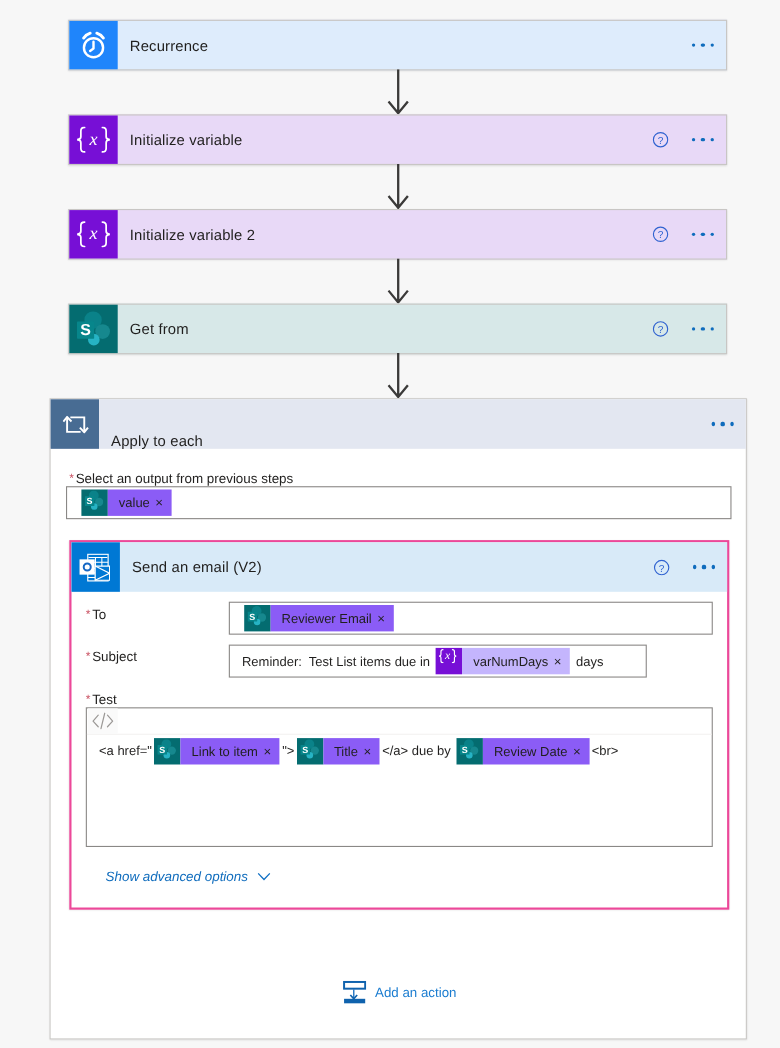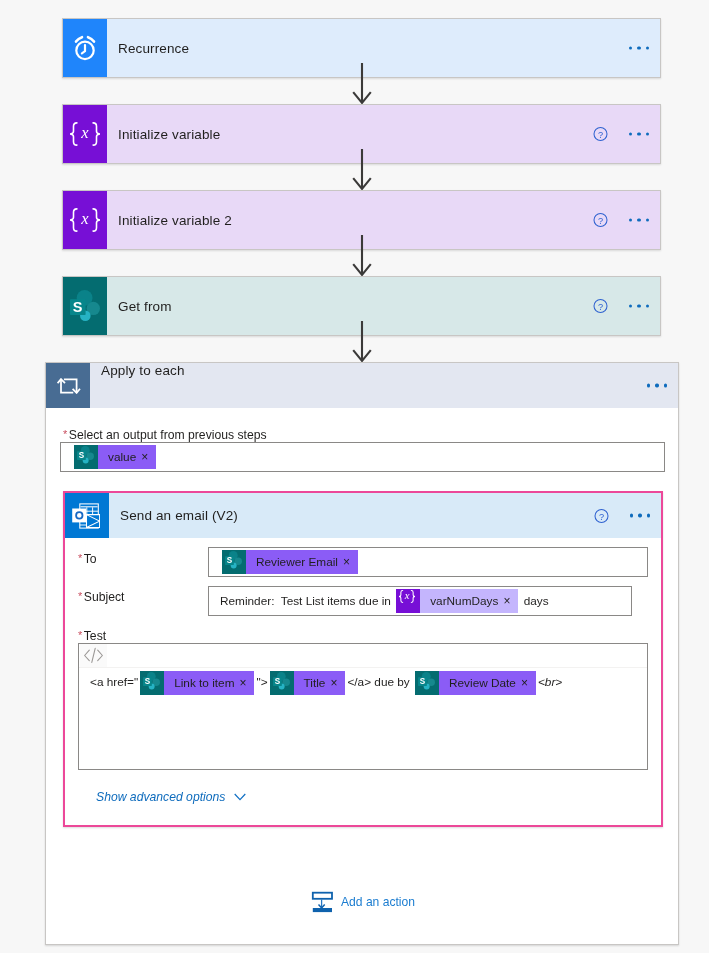--- a/index.html
+++ b/index.html
@@ -11,21 +11,21 @@
     font-size: 13px;
     color: #201f1e;
     overflow: hidden;
     position: relative;
   }
   .canvas { position:absolute; left:0; top:0; width:709px; height:953px; }
 
   
   .card {
     position:absolute;
-    height:60px;
+    height:46px;
     display:flex;
     align-items:stretch;
     border:1px solid #c8c6c4;
     box-shadow: 0 0.6px 1.8px rgba(0,0,0,0.12);
   }
   .card-icon {
     width:44px; flex:0 0 44px;
     display:flex; align-items:center; justify-content:center;
   }
   .card-body {
@@ -46,21 +46,21 @@
 
   
   .scope {
     position:absolute;
     background:#ffffff;
     border:1px solid #c8c6c4;
     box-shadow: 0 0.6px 1.8px rgba(0,0,0,0.14);
   }
   .scope-head { height:45px; display:flex; align-items:stretch; background:#e3e7f1; }
   .scope-head .card-icon { width:44px; flex:0 0 44px; background:#486c93; display:flex; align-items:center; justify-content:center; }
-  .scope-head .card-body { flex:1 1 auto; display:flex; align-items:flex-start; padding-left:11px; position:relative; }
+  .scope-head .card-body { flex:1 1 auto; display:flex; align-items:flex-end; padding-left:11px; position:relative; }
 
   
   .field-label { font-size:12.2px; color:#201f1e; display:flex; align-items:baseline; }
   .req { color:#c94f60; font-size:11px; margin-right:1.5px; line-height:1; position:relative; top:-1px; }
   .input-box { background:#fff; border:1px solid #8a8886; display:flex; align-items:center; }
 
   
   .token { display:inline-flex; align-items:center; height:24px; vertical-align:middle; margin:0 2px; }
   .token-ico { width:24px; height:24px; flex:0 0 24px; display:flex; align-items:flex-start; justify-content:flex-start; overflow:hidden; padding:1px 0 0 3px; }
   .token-text { display:inline-flex; align-items:center; height:24px; padding:0 8px 0 10px; font-size:11.8px; color:#201f1e; white-space:nowrap; }
@@ -316,21 +316,21 @@
               <span>Reviewer Email</span>
               <span class="token-x">×</span>
             </span>
         </span>
       </div>
 
       <div class="field-label" style="position:absolute; left:13px; top:97px;">
         <span class="req">*</span>
         <span>Subject</span>
       </div>
-      <div class="input-box" style="position:absolute; left:143px; top:93px; width:424px; height:30px; padding-left:11px;">
+      <div class="input-box" style="position:absolute; left:143px; top:93px; width:380px; height:30px; padding-left:11px;">
         <span style="font-size:11.8px;white-space:pre;">Reminder:  Test List items due in </span>
         <span class="token tok-var">
           <span class="token-ico">
             <svg width="16" height="13" viewBox="0 0 30 24" aria-hidden="true">
               <path d="M6.9 0.9 C4.2 0.9 3.5 1.9 3.5 4.3 L3.5 9.3 C3.5 10.9 2.8 11.6 0.9 11.8 L0.9 12.2 C2.8 12.4 3.5 13.1 3.5 14.7 L3.5 19.7 C3.5 22.1 4.2 23.1 6.9 23.1" fill="none" stroke="#fff" stroke-width="2.0" stroke-linecap="round"></path>
               <path d="M23.1 0.9 C25.8 0.9 26.5 1.9 26.5 4.3 L26.5 9.3 C26.5 10.9 27.2 11.6 29.1 11.8 L29.1 12.2 C27.2 12.4 26.5 13.1 26.5 14.7 L26.5 19.7 C26.5 22.1 25.8 23.1 23.1 23.1" fill="none" stroke="#fff" stroke-width="2.0" stroke-linecap="round"></path>
               <text x="15" y="17.1" font-family="'Liberation Serif',serif" font-style="italic" font-size="20" fill="#fff" text-anchor="middle">x</text>
             </svg>
           </span>
           <span class="token-text">
@@ -392,21 +392,21 @@
                     <circle cx="23.3" cy="18.4" r="6.7" fill="#16888e"></circle>
                     <circle cx="15.3" cy="25.8" r="5.3" fill="#26b3c4"></circle>
                     <rect x="0" y="9.3" width="15.6" height="15.6" rx="0.7" fill="#07868b"></rect>
                   <text x="7.7" y="21.9" font-family="'Liberation Sans',sans-serif" font-weight="bold" font-size="14.5" fill="#fff" text-anchor="middle">S</text>
                 </svg>
               </span>
               <span class="token-text">
                   <span>Review Date</span>
                   <span class="token-x">×</span>
                 </span>
-            </span><span style="white-space:pre;font-style:italic;">&lt;br&gt;</span>
+            </span><span style="white-space:pre;">&lt;br&gt;</span>
           </div>
         </div>
       </div>
 
       <div class="advanced" style="left:31px; top:297px;font-style:italic;">
         <span class="link">Show advanced options</span>
         <span class="chev">
           <svg width="12" height="8" viewBox="0 0 12 8">
               <path d="M0.7 1.0 L6 6.6 L11.3 1.0" fill="none" stroke="#1070c4" stroke-width="1.2"></path>
             </svg>

